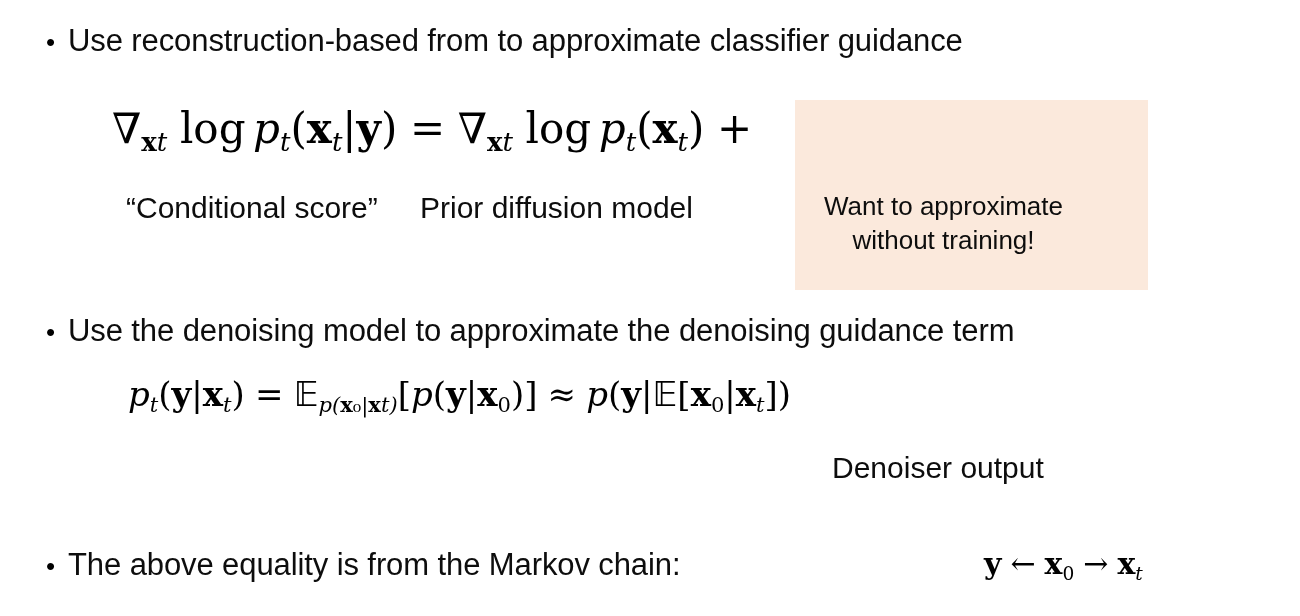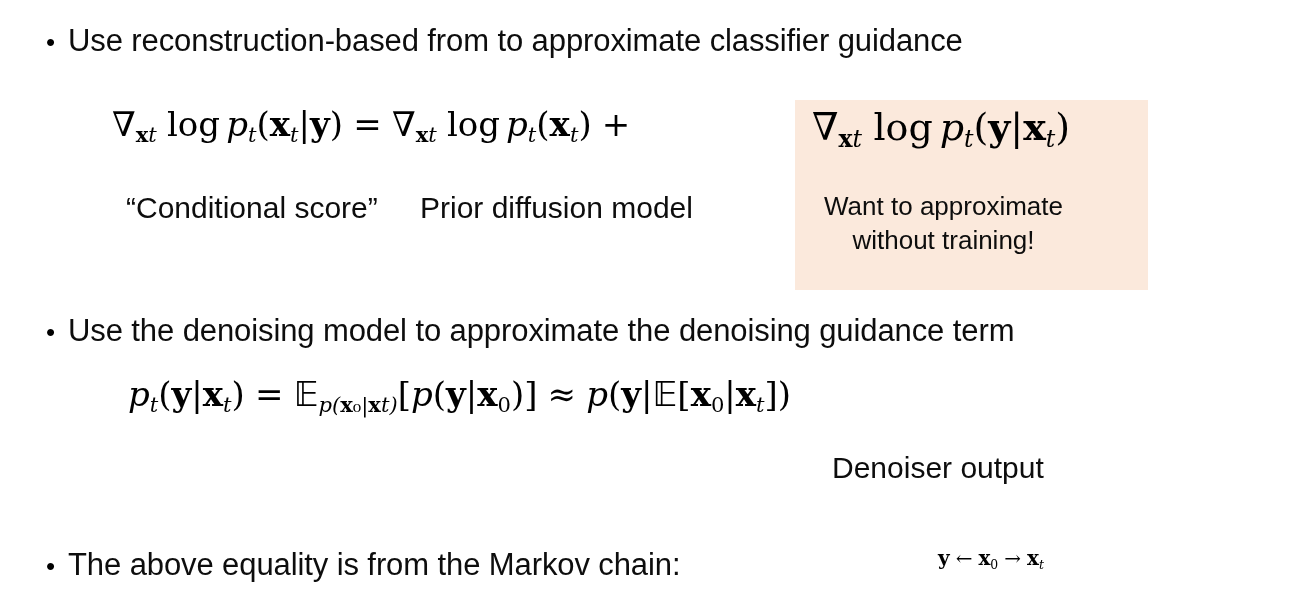--- a/index.html
+++ b/index.html
@@ -58,21 +58,21 @@
   sub.s .mup { font-style: normal; }
   .nabla { font-style: normal; }
   .thin  { display: inline-block; width: 0.18em; }
   .med   { display: inline-block; width: 0.30em; }
 
   
   #eq1 {
     position: absolute;
     left: 112px;
     top: 104px;
-    font-size: 34px;
+    font-size: 42px;
     line-height: 1.2;
     z-index: 2;
   }
   #eq1-tail {
     position: absolute;
     left: 812px;
     top: 104px;
     font-size: 38px;
     line-height: 1.2;
     z-index: 2;
@@ -118,23 +118,23 @@
     position: absolute;
     left: 128px;
     top: 374px;
     font-size: 34px;
     line-height: 1.2;
   }
 
   
   #eq3 {
     position: absolute;
-    left: 938px;
+    left: 984px;
     top: 546px;
-    font-size: 20px;
+    font-size: 30px;
     line-height: 1.2;
   }
 
   .arrow { font-style: normal; }
 </style>
 </head>
 <body>
 
 <div id="slide">
 
@@ -142,23 +142,20 @@
     <span class="bullet-dot">•</span>
     <span class="bullet-text">Use reconstruction-based from to approximate classifier guidance</span>
   </div>
 
   <div id="highlight-box"></div>
 
   <div id="eq1" class="math">
     <span class="nabla">∇</span><sub class="s"><span class="mbf">x</span><span class="mi">t</span></sub><span class="med"></span><span class="op">log</span><span class="thin"></span><span class="mi">p</span><sub class="s"><span class="mi">t</span></sub>(<span class="mbf">x</span><sub class="s"><span class="mi">t</span></sub>|<span class="mbf">y</span>)<span class="med"></span>=<span class="med"></span><span class="nabla">∇</span><sub class="s"><span class="mbf">x</span><span class="mi">t</span></sub><span class="med"></span><span class="op">log</span><span class="thin"></span><span class="mi">p</span><sub class="s"><span class="mi">t</span></sub>(<span class="mbf">x</span><sub class="s"><span class="mi">t</span></sub>)<span class="med"></span>+
   </div>
 
-  <div id="eq1-tail" class="math">
-    <span class="nabla">∇</span><sub class="s"><span class="mbf">x</span><span class="mi">t</span></sub><span class="med"></span><span class="op">log</span><span class="thin"></span><span class="mi">p</span><sub class="s"><span class="mi">t</span></sub>(<span class="mbf">y</span>|<span class="mbf">x</span><sub class="s"><span class="mi">t</span></sub>)
-  </div>
 
   <div class="annot" id="annot-cond">“Conditional score”</div>
   <div class="annot" id="annot-prior">Prior diffusion model</div>
 
   <div id="highlight-caption">
     <div>Want to approximate</div>
     <div>without training!</div>
   </div>
 
   <div class="bullet-row" style="left:46px; top:314px;">

